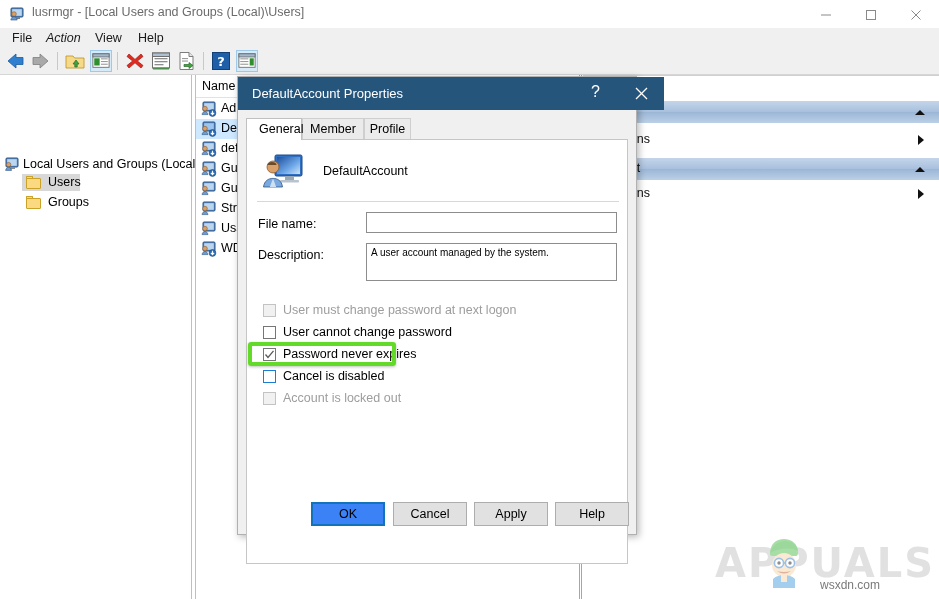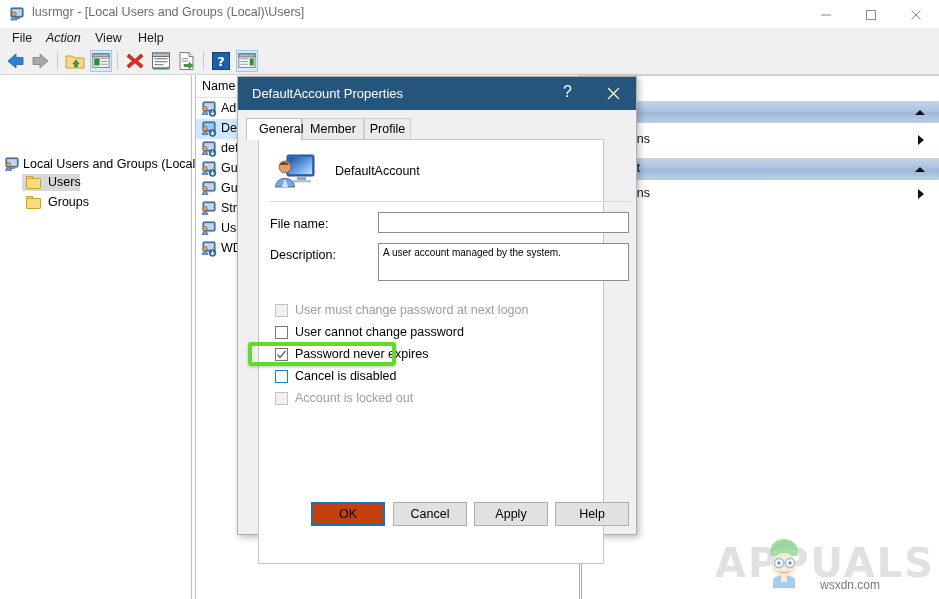--- a/index.html
+++ b/index.html
@@ -69,54 +69,54 @@
   .act-head .ah-label{position:absolute;left:12px;top:3px;font-size:12.5px;color:#0b0b0b;white-space:nowrap;}
   .act-row{position:absolute;left:0;width:356px;height:24px;background:#ffffff;cursor:default;}
   .act-row .ar-label{position:absolute;left:12px;top:4px;font-size:12.5px;color:#0b0b0b;white-space:nowrap;}
   .caret-up{position:absolute;right:14px;top:9px;width:0;height:0;border-left:5px solid transparent;border-right:5px solid transparent;border-bottom:5px solid #111;}
   .caret-right{position:absolute;right:15px;top:7px;width:0;height:0;border-top:5px solid transparent;border-bottom:5px solid transparent;border-left:6px solid #111;}
   #act-top-line{position:absolute;left:0;top:0;width:356px;height:1px;background:#d0d0d0;}
 
   
   #dialog{position:absolute;left:237px;top:76px;width:398px;height:457px;background:#f0f0f0;
      border:1px solid #b0b0b0;box-shadow:2px 2px 7px rgba(0,0,0,0.28);}
-  #dlg-title{position:absolute;left:0;top:0;width:398px;height:33px;background:#26557c;}
+  #dlg-title{position:absolute;left:0;top:0;width:398px;height:33px;background:#26557c;padding-left:28px;}
   #dlg-title .dt-text{position:absolute;left:14px;top:9px;font-size:13px;color:#ffffff;white-space:nowrap;}
   .dlgbtn{position:absolute;top:0;height:33px;width:45px;cursor:default;}
   #dlg-help{right:45px;}
   #dlg-close{right:0;}
   #dlg-help .qm{position:absolute;left:17px;top:6px;font-size:16px;color:#ffffff;font-family:"Liberation Sans",sans-serif;}
 
   
   #tabstrip{position:absolute;left:8px;top:41px;width:382px;height:21px;}
   .tab{position:absolute;top:0;height:21px;box-sizing:border-box;background:#ebebeb;border:1px solid #cfcfcf;border-bottom:none;font-size:12.5px;color:#000;text-align:center;line-height:20px;cursor:default;}
   .tab.active{background:#ffffff;border-color:#c0c0c0;height:22px;z-index:4;padding-left:12px;}
 
-  #tabpage{position:absolute;left:8px;top:62px;width:346px;height:425px;background:#ffffff;border:1px solid #c6c6c6;box-sizing:border-box;margin-left:12px;}
+  #tabpage{position:absolute;left:8px;top:62px;width:382px;height:425px;background:#ffffff;border:1px solid #c6c6c6;box-sizing:border-box;}
 
   
   #acct-icon{position:absolute;left:15px;top:13px;width:42px;height:38px;}
   #acct-name{position:absolute;left:76px;top:24px;font-size:12.5px;color:#000;}
   #hdr-rule{position:absolute;left:10px;top:61px;width:362px;height:1px;background:#d8d8d8;}
 
   .fld-label{position:absolute;font-size:12.5px;color:#000;}
   .textbox{position:absolute;background:#ffffff;border:1px solid #8d8d8d;box-sizing:border-box;}
   .textbox .tval{position:absolute;left:4px;top:3px;font-size:10px;color:#000;}
 
   .cbrow{position:absolute;left:0;height:20px;}
   .cbbox{position:absolute;left:16px;top:2px;width:13px;height:13px;background:#ffffff;border:1px solid #767676;box-sizing:border-box;}
   .cbbox.focused{border:1px solid #1a7fd4;}
   .cbbox.disabled{background:#f1f1f1;border-color:#c3c3c3;}
   .cbrow .cblabel{position:absolute;left:36px;top:1px;font-size:12.5px;color:#000;white-space:nowrap;}
   .cbrow.disabled .cblabel{color:#9d9d9d;}
 
   
   .dbtn{position:absolute;height:24px;background:#e1e1e1;border:1px solid #adadad;box-sizing:border-box;
         font-size:12.5px;color:#000;text-align:center;line-height:22px;cursor:default;}
-  .dbtn.default{border:2px solid #1273ba;background:#c2410c;line-height:20px;}
+  .dbtn.default{border:2px solid #1273ba;background:#3b82f6;line-height:20px;}
 
   
   #hl-box{position:absolute;left:248px;top:342px;width:148px;height:24px;border:4px solid #63d929;
      box-sizing:border-box;border-radius:3px;z-index:50;pointer-events:none;
      box-shadow:0 1px 3px rgba(0,0,0,0.25);}
 
   
   #wm-appuals{position:absolute;left:715px;top:540px;width:185px;height:46px;opacity:0.55;}
   #wm-appuals .wmtext{position:absolute;left:0;top:0;font-size:40px;font-weight:bold;color:#c9c9c9;letter-spacing:2px;font-family:"DejaVu Sans",sans-serif;}
   #wm-char{position:absolute;left:42px;top:-6px;width:54px;height:54px;}

